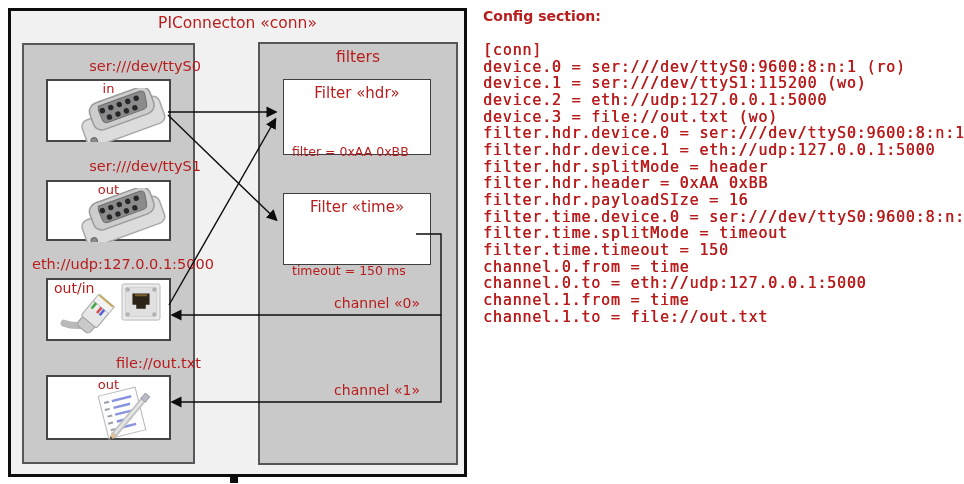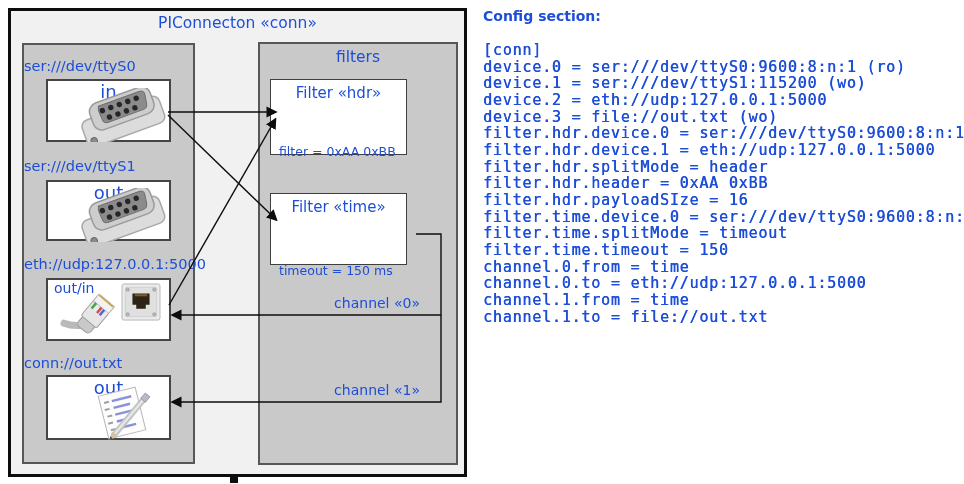--- a/index.html
+++ b/index.html
@@ -1,38 +1,38 @@
 <!DOCTYPE html>
 <html><head>
 <meta charset="utf-8">
 <style>
   html,body{margin:0;padding:0;background:#fff;}
   .page{position:relative;width:964px;height:484px;background:#ffffff;
-        font-family:"DejaVu Sans", sans-serif;color:#1d4ed8;overflow:hidden;}
+        font-family:"DejaVu Sans", sans-serif;color:#b91c1c;overflow:hidden;}
   .abs{position:absolute;box-sizing:border-box;}
 
   
   .outer-box{left:8px;top:8px;width:459px;height:469px;background:#f1f1f1;
              border:3px solid #0d0d0d;}
   .outer-title{left:0;top:3px;width:100%;text-align:center;font-size:15.5px;}
 
   
   .group{background:#c9c9c9;border:2px solid #57575a;}
   .devices-group{left:11px;top:32px;width:173px;height:421px;}
   .filters-group{left:247px;top:31px;width:200px;height:423px;padding-left:47px;}
   .filters-title{left:0;top:4px;width:100%;text-align:center;font-size:15.5px;}
 
   
-  .dev-label{left:0;width:169px;text-align:left;font-size:14.5px;white-space:nowrap;}
+  .dev-label{left:8px;width:169px;text-align:right;font-size:14.5px;white-space:nowrap;}
   .dev-box{left:22px;width:125px;background:#ffffff;border:2px solid #454545;}
-  .dev-dir{left:0;top:0;width:100%;text-align:center;font-size:18px;}
+  .dev-dir{left:0;top:0;width:100%;text-align:center;font-size:13px;}
   .dev-dir-left{left:6px;top:0;font-size:14px;}
 
   
-  .filter-box{left:10px;width:137px;background:#ffffff;border:1.5px solid #3f3f3f;}
+  .filter-box{left:23px;width:148px;background:#ffffff;border:1.5px solid #3f3f3f;}
   .filter-title{left:0;top:4px;width:100%;text-align:center;font-size:15px;}
   .filter-props{left:8px;font-size:12.5px;line-height:16px;white-space:pre;}
 
   .channel-label{left:23px;width:137px;text-align:right;font-size:14px;white-space:nowrap;}
 
   
   .config-heading{left:483px;top:8px;font-size:14px;font-weight:bold;
                   font-family:"DejaVu Sans", sans-serif;text-align:center;}
   .config-body{left:483px;top:42px;width:480px;
                font-family:"DejaVu Sans Mono", monospace;font-size:15px;
@@ -126,21 +126,21 @@
               <rect x="31" y="11" width="2.4" height="7" fill="#ececec"></rect>
               <rect x="34.5" y="11" width="2.4" height="7" fill="#d34b4b"></rect>
               <rect x="38" y="11" width="2.4" height="7" fill="#5560d3"></rect>
               <rect x="41.5" y="11" width="2.4" height="7" fill="#ececec"></rect>
               <path d="M26 3 h18" stroke="#caa43f" stroke-width="1.6"></path>
             </g>
           </svg>
         </span>
       </div>
 
-      <div class="abs dev-label" style="top:310px">conn://out.txt</div>
+      <div class="abs dev-label" style="top:310px">file://out.txt</div>
       <div class="abs dev-box" style="top:330px;height:65px">
         <div class="abs dev-dir">out</div>
         <span class="abs" style="left:42px;top:8px">
           <svg width="70" height="56" viewBox="0 0 70 56">
             <g transform="rotate(-14 32 28)">
               <rect x="13" y="6" width="38" height="44" fill="#fdfdfd" stroke="#b8b8b8"></rect>
               <path d="M17 14 h5 M16 21 h5 M17 28 h5 M16 35 h5 M17 42 h5" stroke="#9aa0a8" stroke-width="2"></path>
               <path d="M25 14 h20 M25 21 h17 M25 28 h19 M25 35 h15 M25 42 h18" stroke="#8892de" stroke-width="2.4"></path>
             </g>
             <g>

